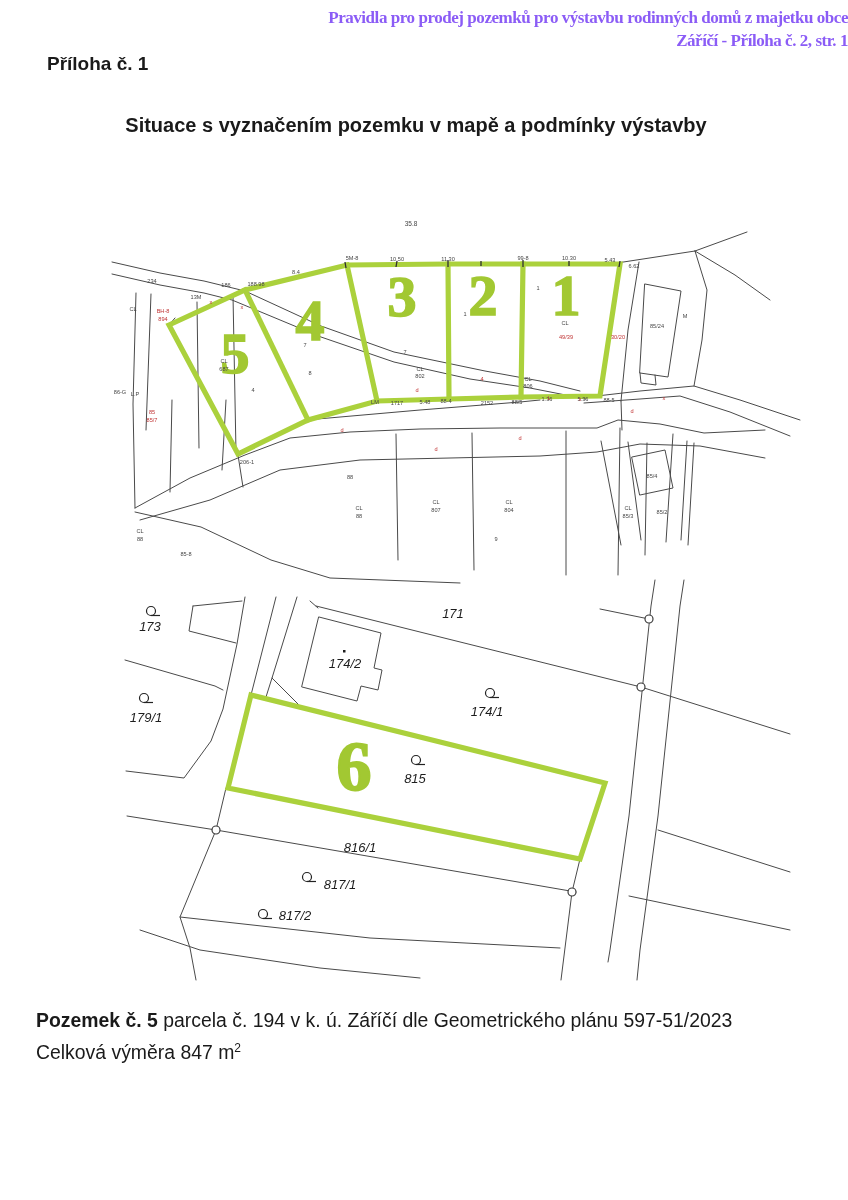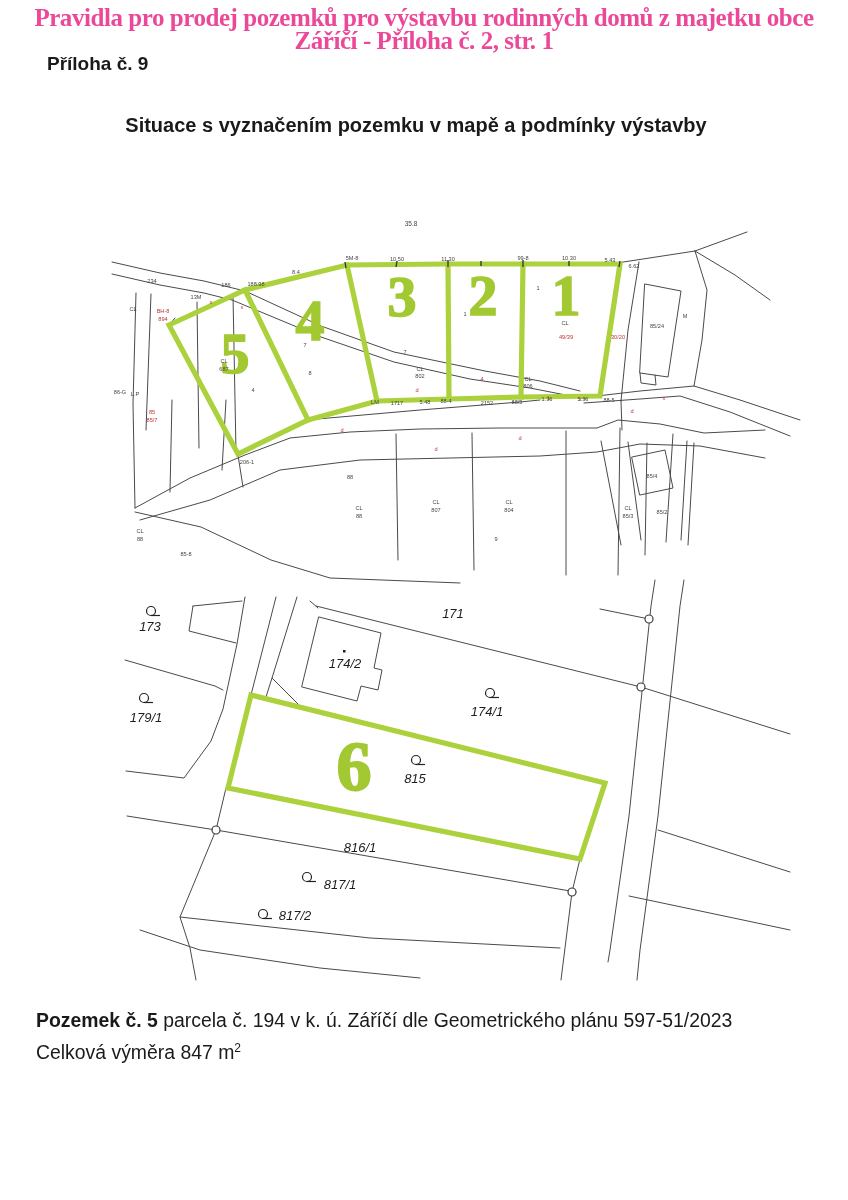--- a/index.html
+++ b/index.html
@@ -1,35 +1,35 @@
 <!DOCTYPE html>
 <html><head>
 <meta charset="utf-8">
 <style>
   html,body{margin:0;padding:0;background:#fff;}
   .page{position:relative;width:848px;height:1200px;background:#ffffff;overflow:hidden;}
-  .title{position:absolute;left:0;top:7px;width:848px;text-align:center;
-    font-family:"Liberation Serif",serif;font-weight:bold;font-size:25px;line-height:22.5px;
-    color:#ec4899;letter-spacing:-0.45px;}
+  .title{position:absolute;left:0;top:7px;width:848px;text-align:right;
+    font-family:"Liberation Serif",serif;font-weight:bold;font-size:17px;line-height:22.5px;
+    color:#8b5cf6;letter-spacing:-0.45px;}
   .priloha{position:absolute;left:47px;top:53px;
     font-family:"Liberation Sans",sans-serif;font-weight:bold;font-size:19px;color:#1a1a1a;}
   .heading{position:absolute;left:0;top:114px;width:832px;text-align:center;
     font-family:"Liberation Sans",sans-serif;font-weight:bold;font-size:20px;color:#1a1a1a;}
   .foot{position:absolute;left:36px;top:1006px;width:780px;
     font-family:"Liberation Sans",sans-serif;font-size:19.4px;color:#1a1a1a;line-height:28px;}
   .foot b{font-weight:bold;}
   .gap{height:17px;}
   svg{position:absolute;left:0;top:0;}
   sup{font-size:12px;}
 </style>
 </head>
 <body>
 <div class="page">
   <div class="title">Pravidla pro prodej pozemků pro výstavbu rodinných domů z majetku obce<br>Záříčí - Příloha č. 2, str. 1</div>
-  <div class="priloha">Příloha č. 9</div>
+  <div class="priloha">Příloha č. 1</div>
   <div class="heading">Situace s vyznačením pozemku v mapě a podmínky výstavby</div>
 
   <svg width="848" height="1200" viewBox="0 0 848 1200">
 
     <g stroke="#4a4a4a" stroke-width="1" fill="none" stroke-linejoin="round" stroke-linecap="round">
 
       <path d="M112,262 L160,273 L204,281 L245,291 L321,326 L394,352 L485,371 L540,381 L580,391"></path>
       <path d="M112,274 L160,285 L204,293 L232,300 L321,337 L394,362 L470,379 L530,388 L586,399"></path>
 
       <path d="M136,293 L133,404 L135,508"></path>

